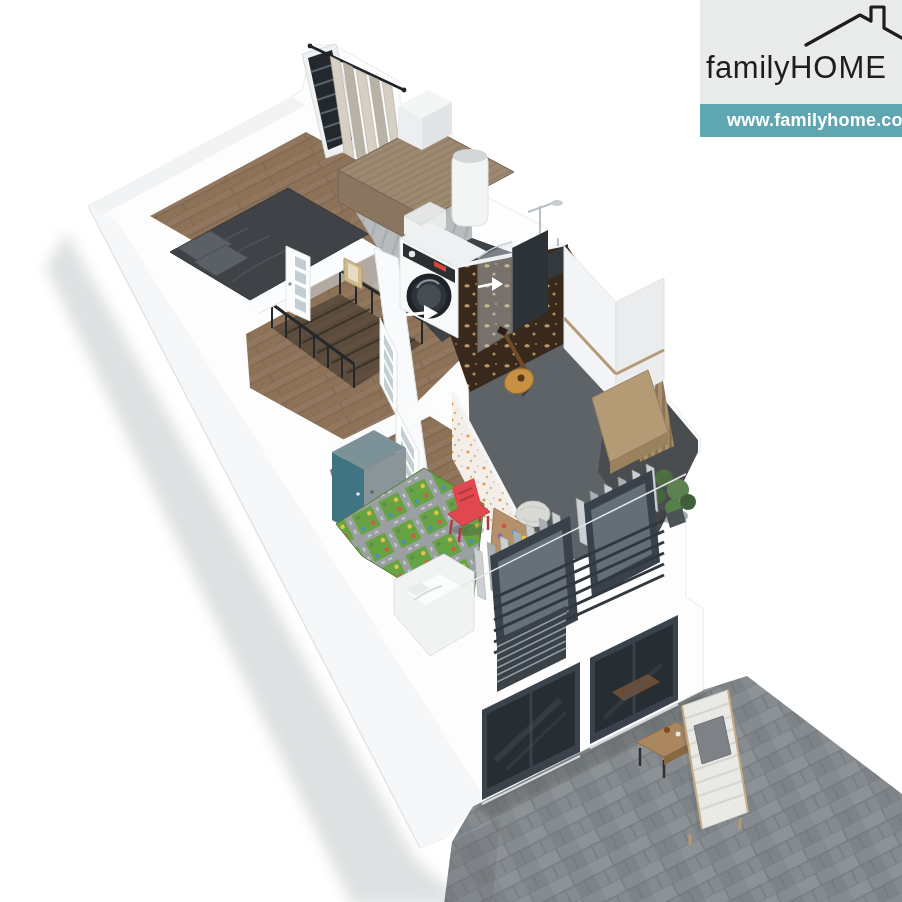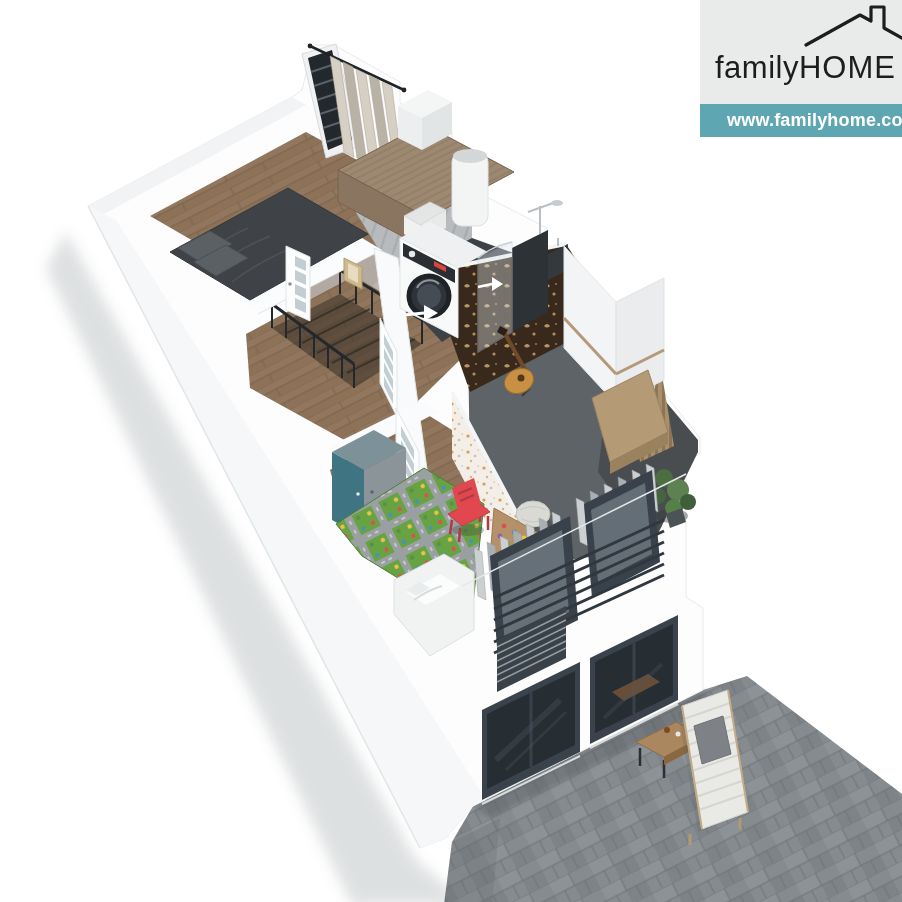--- a/index.html
+++ b/index.html
@@ -1,21 +1,21 @@
 <!DOCTYPE html>
 <html><head>
 <meta charset="utf-8">
 <style>
   html,body{margin:0;padding:0;background:#fff;}
   .stage{position:relative;width:902px;height:902px;background:#ffffff;overflow:hidden;
          font-family:"Liberation Sans",sans-serif;}
   .scene-svg{position:absolute;left:0;top:0;}
   .logo-panel{position:absolute;right:0;top:0;width:202px;height:104px;background:#e9ebeb;overflow:hidden;}
   .logo-roof{position:absolute;left:0;top:0;}
-  .logo-text{position:absolute;left:15px;top:52px;white-space:nowrap;color:#1d1d1b;font-size:31px;line-height:31px;}
+  .logo-text{position:absolute;left:6px;top:52px;white-space:nowrap;color:#1d1d1b;font-size:31px;line-height:31px;}
   .logo-text .lt-family{font-weight:300;letter-spacing:.5px;}
   .logo-text .lt-home{font-weight:400;letter-spacing:1px;}
   .url-banner{position:absolute;right:0;top:104px;width:202px;height:33px;background:#5fa6b3;overflow:hidden;}
   .url-banner span{position:absolute;left:27px;top:0;line-height:33px;color:#ffffff;font-weight:bold;
                    font-size:18px;white-space:nowrap;letter-spacing:.2px;}
 </style>
 </head>
 <body>
 
 <div class="stage">

